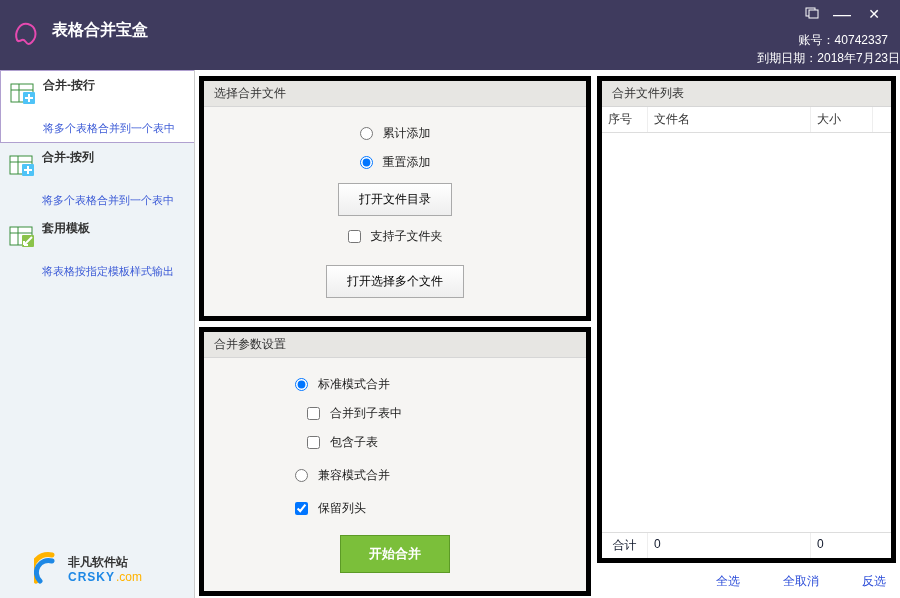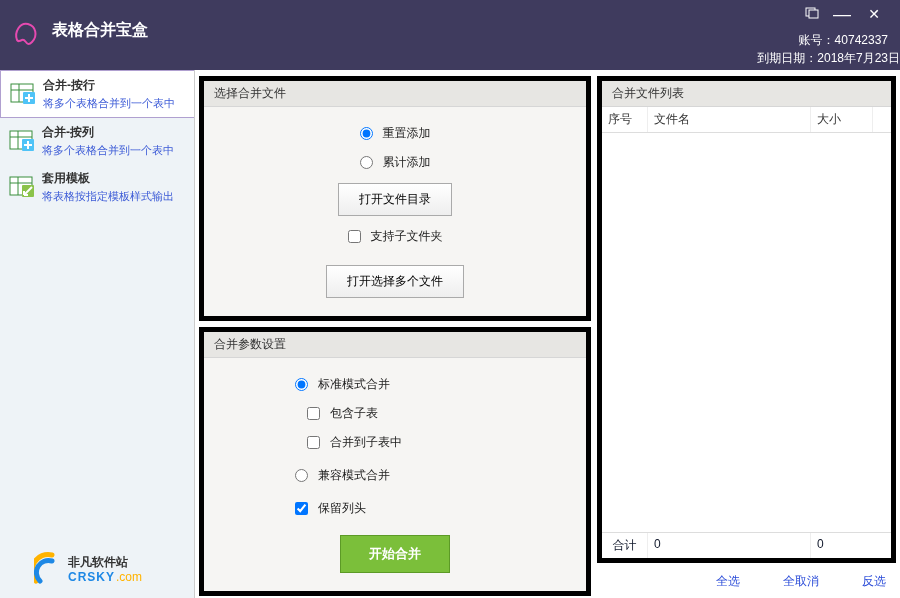--- a/index.html
+++ b/index.html
@@ -12,21 +12,21 @@
 .titlebar .win-box { right: 76px; }
 .titlebar .win-min { right: 46px; font-size: 18px; }
 .titlebar .win-close { right: 14px; font-size: 14px; }
 .titlebar .account { position: absolute; right: 12px; top: 32px; font-size: 12px; }
 .titlebar .expiry { position: absolute; right: 0; top: 50px; font-size: 12px; }
 .content { display: flex; height: 528px; }
 .sidebar { width: 195px; background: #eef3f7; border-right: 1px solid #ccc; display: flex; flex-direction: column; }
 .side-item { display: flex; padding: 6px 8px; cursor: pointer; background: #eef3f7; }
 .side-item.active { background: #fff; border: 1px solid #b0a0d0; border-right: none; }
 .side-item .icon { width: 28px; height: 28px; margin-right: 6px; margin-top: 3px; flex-shrink: 0; }
-.side-item-txt { display: flex; flex-direction: column; }
+.side-item-txt { display: flex; flex-direction: column; gap: 25px; }
 .side-item-title { color: #333; font-weight: bold; margin-bottom: 2px; }
 .side-item-desc { color: #3a59d6; font-size: 11px; }
 .side-spacer { flex: 1; }
 .brand { padding: 8px 10px 8px 14px; text-align: center; }
 .brand svg { width: 130px; height: 36px; }
 .panels { flex: 1; display: flex; height: 100%; }
 .leftcol { width: 400px; display: flex; flex-direction: column; padding: 6px 4px; }
 .group { border: 5px solid #000000; background: #f6f5f3; margin-bottom: 6px; }
 .group-header { background: #e7e6e3; border-bottom: 1px solid #d6d6d6; padding: 4px 10px; color: #333; }
 .group-body { padding: 12px 20px; display: flex; flex-direction: column; align-items: center; }
@@ -142,26 +142,26 @@
       </svg>
     </div>
   </div>
 
   <div class="panels">
     <div class="leftcol">
       <div class="group">
         <div class="group-header">选择合并文件</div>
         <div class="group-body">
           <div class="row center">
+              <input type="radio" name="addmode" style="">
+              <label>累计添加</label>
+            </div>
+          <div class="row center">
               <input type="radio" name="addmode" checked="" style="">
               <label>重置添加</label>
-            </div>
-          <div class="row center">
-              <input type="radio" name="addmode" style="">
-              <label>累计添加</label>
             </div>
           <div class="row center">
               <button class="btn">打开文件目录</button>
             </div>
           <div class="row center">
               <input type="checkbox" style="">
               <label>支持子文件夹</label>
             </div>
           <div class="row center" style="margin-top:14px">
               <button class="btn">打开选择多个文件</button>
@@ -171,25 +171,25 @@
 
       <div class="group">
         <div class="group-header">合并参数设置</div>
         <div class="group-body">
           <div class="row">
               <input type="radio" name="mmode" checked="" style="">
               <label>标准模式合并</label>
             </div>
           <div class="row sub-row">
               <input type="checkbox" style="">
-              <label>包含子表</label>
+              <label>合并到子表中</label>
             </div>
           <div class="row sub-row">
               <input type="checkbox" style="">
-              <label>合并到子表中</label>
+              <label>包含子表</label>
             </div>
           <div class="row" style="margin-top:10px">
               <input type="radio" name="mmode" style="">
               <label>兼容模式合并</label>
             </div>
           <div class="row" style="margin-top:10px">
               <input type="checkbox" checked="" style="">
               <label>保留列头</label>
             </div>
           <div class="row center" style="margin-top:12px">

